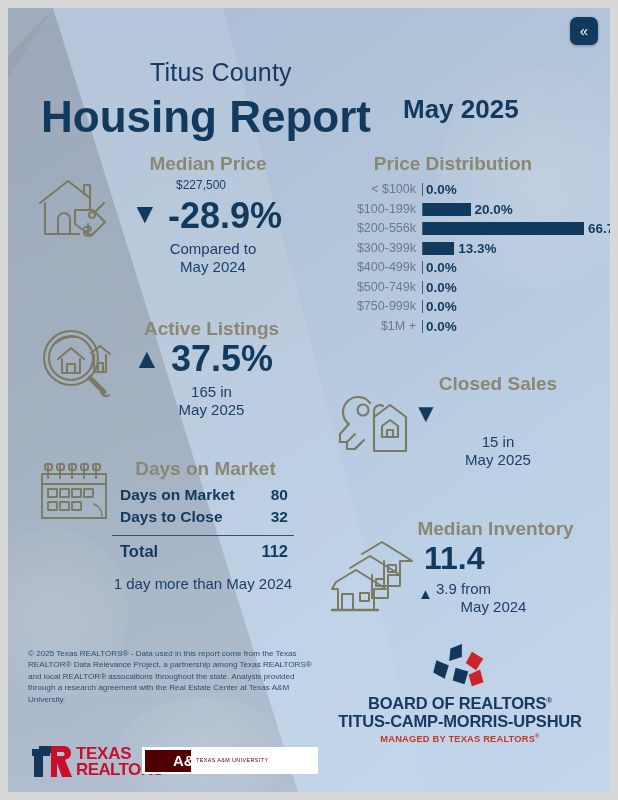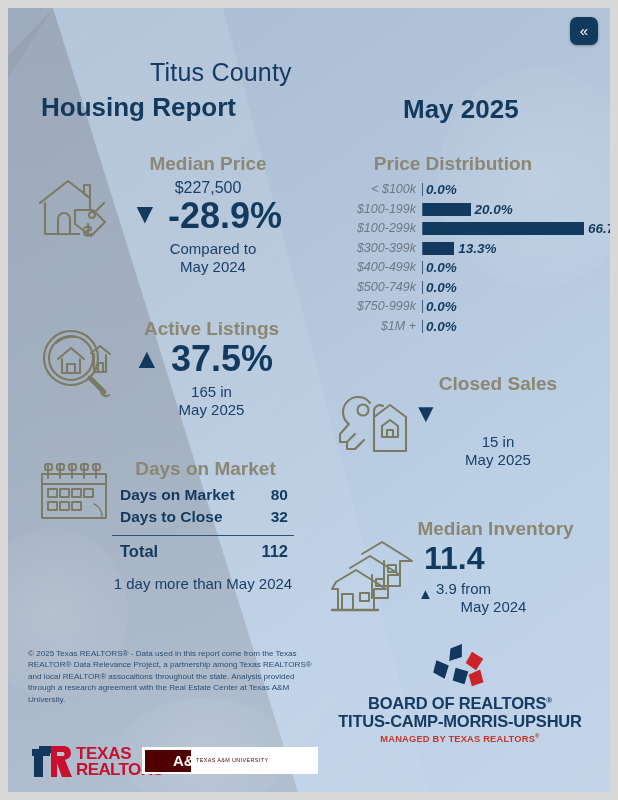--- a/index.html
+++ b/index.html
@@ -65,21 +65,21 @@
   .county {
     position: absolute;
     color: #173a63;
     font-size: 25px;
     letter-spacing: 0.2px;
     white-space: nowrap;
   }
   .bigtitle {
     position: absolute;
     color: #123a5e;
-    font-size: 26px;
+    font-size: 44px;
     font-weight: bold;
     white-space: nowrap;
   }
   .period {
     position: absolute;
     color: #123a5e;
     font-size: 26px;
     font-weight: bold;
     white-space: nowrap;
   }
@@ -110,21 +110,21 @@
     position: absolute;
     color: #123a5e;
     font-size: 28px;
     line-height: 1;
     white-space: nowrap;
   }
   .icon-box { position: absolute; }
   .icon-box svg { display: block; }
 
   
-  #dist { position: absolute; left: 330px; top: 172px; width: 268px; font-style: italic; }
+  #dist { position: absolute; left: 330px; top: 172px; width: 268px; }
   .dist-row { position: relative; height: 19.5px; }
   .dist-label {
     position: absolute; left: 0; top: 0; width: 78px;
     text-align: right;
     color: #6f7886;
     font-size: 12.5px;
     line-height: 19px;
     white-space: nowrap;
   }
   .dist-bar-wrap {
@@ -250,21 +250,21 @@
         <path d="M52 14 L52 23 L58 27 L58 14 Z"></path>
         <path d="M26 63 L26 48 a6 6 0 0 1 12 0 L38 63"></path>
         <path d="M44 48 L62 48 L74 60 L60 74 L44 62 Z" transform="translate(-1,-9)"></path>
         <circle cx="60" cy="44" r="3"></circle>
         <path d="M63 41 L72 32"></path>
         <path d="M52 57 c4 -3 7 -1 7 1 c0 3 -7 1 -7 4 c0 2 3 4 7 1"></path>
         <path d="M56 53 L56 65"></path>
       </svg>
     </div>
     <div class="sec-head" style="left:120px;top:145px;width:160px;">Median Price</div>
-    <div class="sub" style="left:120px;top:170px;width:160px;font-size:16px;">$227,500</div>
+    <div class="sub" style="left:113px;top:170px;width:160px;font-size:12px;">$227,500</div>
     <div class="tri" style="left:123px;top:192px;">▼</div>
     <div class="bigpct" style="left:160px;top:187px;">-28.9%</div>
     <div class="sub" style="left:120px;top:232px;width:170px;">Compared to</div>
     <div class="sub" style="left:120px;top:250px;width:170px;">May 2024</div>
 
     <div class="icon-box" style="left:26px;top:318px;">
       <svg width="84" height="72" viewBox="0 0 84 72" fill="none" stroke="#7b7a63" stroke-width="2.1" stroke-linejoin="round" stroke-linecap="round">
         <circle cx="37" cy="32" r="27"></circle>
         <circle cx="37" cy="32" r="22"></circle>
         <path d="M24 33 L37 22 L50 33"></path>
@@ -333,21 +333,21 @@
           <div class="dist-val" style="left: 88px;">0.0%</div>
         </div>
         <div class="dist-row">
           <div class="dist-label">$100-199k</div>
           <div class="dist-bar-wrap">
             <div class="dist-bar" style="width: 48.6px; background: rgb(18, 58, 94);"></div>
           </div>
           <div class="dist-val" style="left: 136.6px;">20.0%</div>
         </div>
         <div class="dist-row">
-          <div class="dist-label">$100-299k</div>
+          <div class="dist-label">$200-556k</div>
           <div class="dist-bar-wrap">
             <div class="dist-bar" style="width: 162.081px; background: rgb(18, 58, 94);"></div>
           </div>
           <div class="dist-val" style="left: 250.081px;">66.7%</div>
         </div>
         <div class="dist-row">
           <div class="dist-label">$300-399k</div>
           <div class="dist-bar-wrap">
             <div class="dist-bar" style="width: 32.319px; background: rgb(18, 58, 94);"></div>
           </div>

